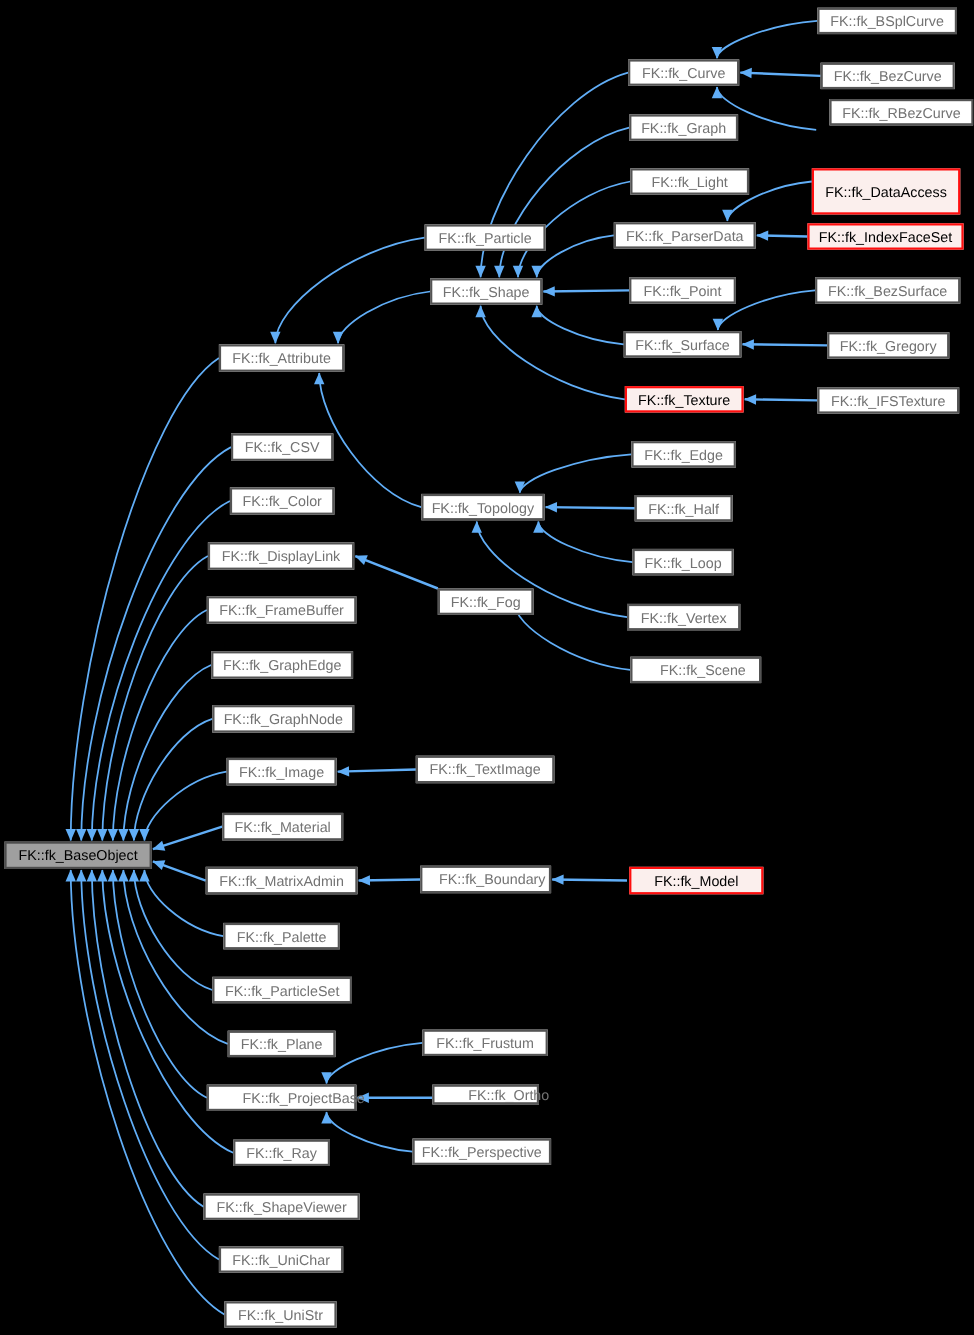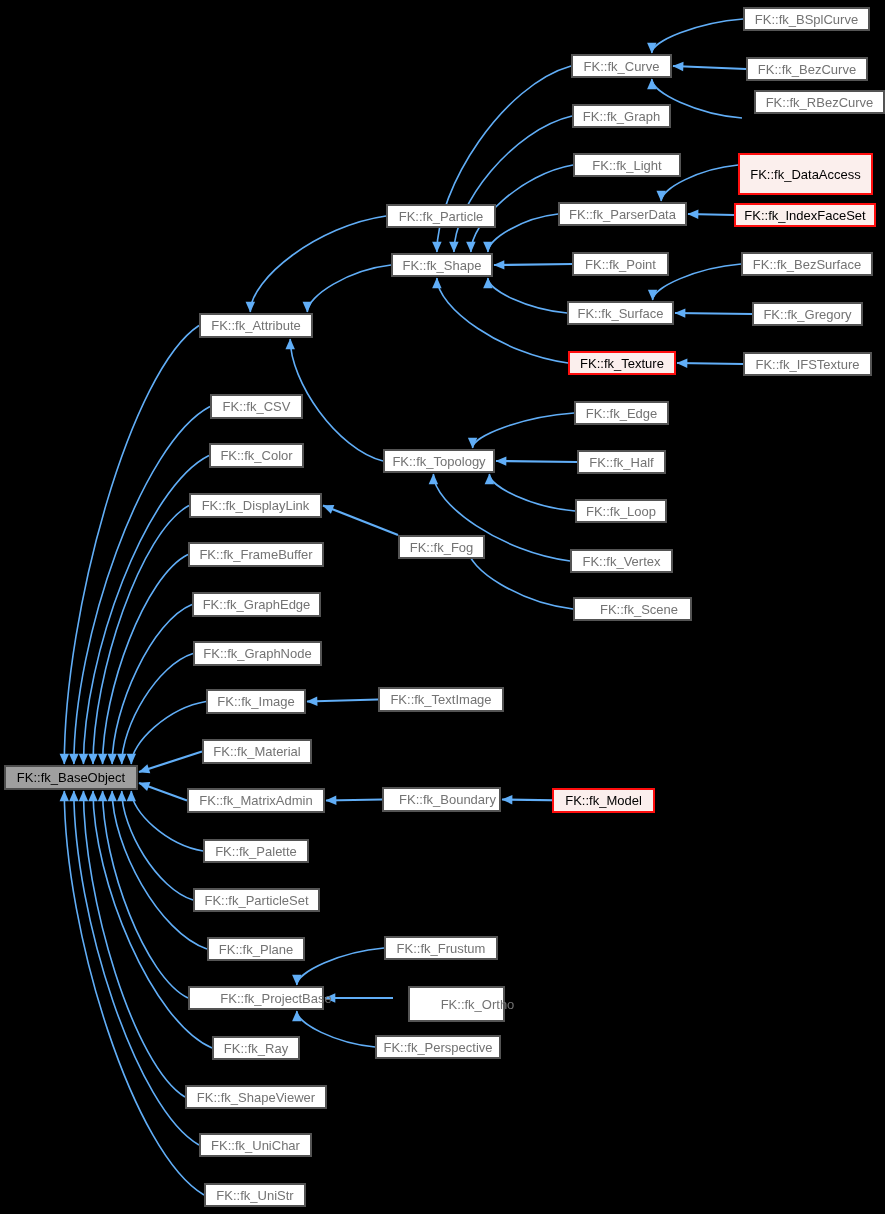--- a/index.html
+++ b/index.html
@@ -130,35 +130,35 @@
     <div class="node normal" style="left: 185px; top: 1085px; width: 142px; height: 24px;">FK::fk_ShapeViewer</div>
     <div class="node normal" style="left: 199px; top: 1133px; width: 113px; height: 24px;">FK::fk_UniChar</div>
     <div class="node normal" style="left: 204px; top: 1183px; width: 102px; height: 24px;">FK::fk_UniStr</div>
     <div class="node normal" style="left: 386px; top: 204px; width: 110px; height: 24px;">FK::fk_Particle</div>
     <div class="node normal" style="left: 391px; top: 253px; width: 102px; height: 24px;">FK::fk_Shape</div>
     <div class="node normal" style="left: 383px; top: 449px; width: 112px; height: 24px;">FK::fk_Topology</div>
     <div class="node normal" style="left: 398px; top: 523px; width: 87px; height: 24px; margin-top: 12px;">FK::fk_Fog</div>
     <div class="node normal" style="left: 378px; top: 687px; width: 126px; height: 25px;">FK::fk_TextImage</div>
     <div class="node normal" style="left: 382px; top: 787px; width: 119px; height: 25px; padding-left: 12px;">FK::fk_Boundary</div>
     <div class="node normal" style="left: 384px; top: 936px; width: 114px; height: 24px;">FK::fk_Frustum</div>
-    <div class="node normal" style="left: 408px; top: 986px; width: 97px; height: 36px; padding-left: 42px;">FK::fk_Ortho</div>
+    <div class="node normal" style="left: 393px; top: 986px; width: 97px; height: 18px; padding-left: 42px;">FK::fk_Ortho</div>
     <div class="node normal" style="left: 375px; top: 1035px; width: 126px; height: 24px;">FK::fk_Perspective</div>
     <div class="node normal" style="left: 571px; top: 54px; width: 101px; height: 24px;">FK::fk_Curve</div>
     <div class="node normal" style="left: 572px; top: 104px; width: 99px; height: 24px;">FK::fk_Graph</div>
     <div class="node normal" style="left: 573px; top: 153px; width: 108px; height: 24px;">FK::fk_Light</div>
     <div class="node normal" style="left: 558px; top: 202px; width: 129px; height: 24px;">FK::fk_ParserData</div>
     <div class="node normal" style="left: 572px; top: 252px; width: 97px; height: 24px;">FK::fk_Point</div>
     <div class="node normal" style="left: 567px; top: 301px; width: 107px; height: 24px;">FK::fk_Surface</div>
     <div class="node flagged" style="left: 568px; top: 351px; width: 108px; height: 24px;">FK::fk_Texture</div>
     <div class="node normal" style="left: 574px; top: 401px; width: 95px; height: 24px;">FK::fk_Edge</div>
     <div class="node normal" style="left: 577px; top: 450px; width: 89px; height: 24px;">FK::fk_Half</div>
     <div class="node normal" style="left: 575px; top: 499px; width: 92px; height: 24px; text-align: right;">FK::fk_Loop</div>
     <div class="node normal" style="left: 570px; top: 549px; width: 103px; height: 24px;">FK::fk_Vertex</div>
     <div class="node normal" style="left: 573px; top: 597px; width: 119px; height: 24px; padding-left: 13px;">FK::fk_Scene</div>
-    <div class="node flagged" style="left: 552px; top: 788px; width: 103px; height: 25px;">FK::fk_Model</div>
+    <div class="node flagged" style="left: 572px; top: 788px; width: 122px; height: 25px;">FK::fk_Model</div>
     <div class="node normal" style="left: 743px; top: 7px; width: 127px; height: 24px;">FK::fk_BSplCurve</div>
     <div class="node normal" style="left: 746px; top: 57px; width: 122px; height: 24px;">FK::fk_BezCurve</div>
     <div class="node normal" style="left: 742px; top: 90px; width: 131px; height: 24px; margin-left: 12px;">FK::fk_RBezCurve</div>
     <div class="node flagged" style="left: 738px; top: 153px; width: 135px; height: 42px;">FK::fk_DataAccess</div>
     <div class="node flagged" style="left: 734px; top: 203px; width: 142px; height: 24px;">FK::fk_IndexFaceSet</div>
     <div class="node normal" style="left: 741px; top: 252px; width: 132px; height: 24px;">FK::fk_BezSurface</div>
     <div class="node normal" style="left: 752px; top: 302px; width: 111px; height: 24px;">FK::fk_Gregory</div>
     <div class="node normal" style="left: 743px; top: 352px; width: 129px; height: 24px;">FK::fk_IFSTexture</div>
   </div>
 

